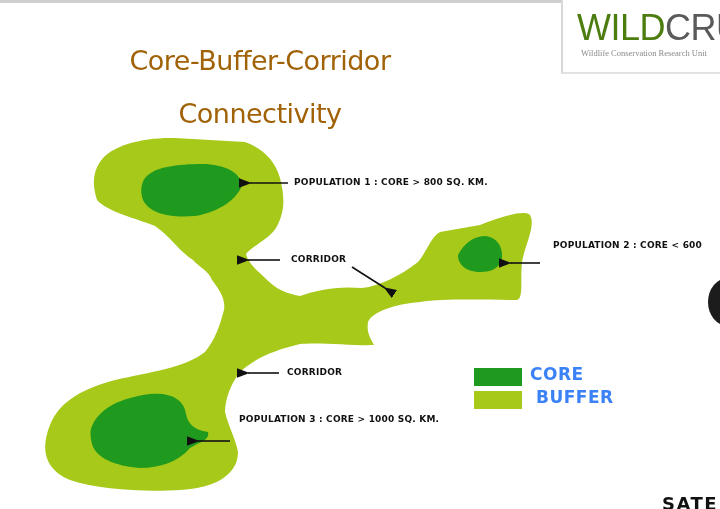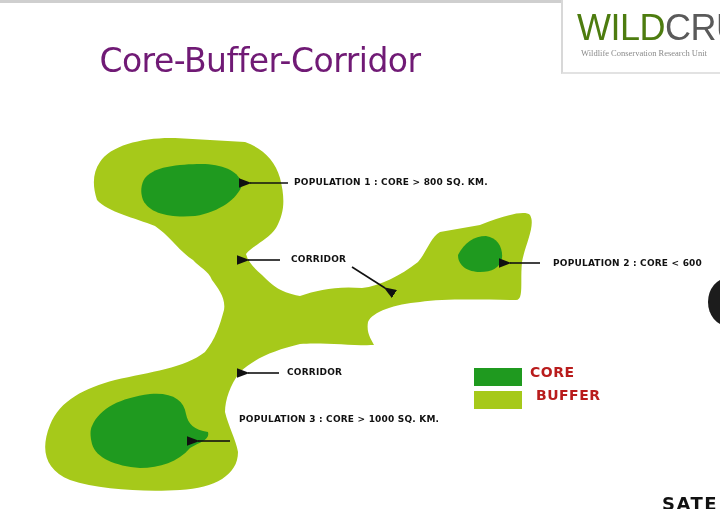--- a/index.html
+++ b/index.html
@@ -25,33 +25,33 @@
   .logo-main .wild { color: #4d7c0f; }
   .logo-main .cru { color: #5a5a5a; }
   .logo-sub {
     position: absolute; left: 18px; top: 48px; white-space: nowrap;
     font-family: Liberation Serif, serif;
     font-size: 8.5px; color: #8a8a8a;
   }
   .title {
     position: absolute; left: 60px; top: 34px; width: 400px; text-align: center;
     font-family: "DejaVu Sans", sans-serif;
-    font-size: 33px; line-height: 53px; color: #701a75; font-weight: normal;
+    font-size: 27px; line-height: 53px; color: #a16207; font-weight: normal;
     letter-spacing: -0.5px;
   }
   svg.diagram { position: absolute; left: 0; top: 0; }
   .lbl {
     position: absolute; white-space: nowrap;
     font-family: "DejaVu Sans", sans-serif; font-weight: bold;
     font-size: 9px; color: #111; letter-spacing: 0.2px;
   }
   .legend-swatch { position: absolute; width: 48px; height: 18px; }
   .legend-label {
     position: absolute; font-family: "DejaVu Sans", sans-serif; font-weight: bold;
-    font-size: 14px; color: #b91c1c; letter-spacing: 0.5px; white-space: nowrap;
+    font-size: 17px; color: #3b82f6; letter-spacing: 0.5px; white-space: nowrap;
   }
   .black-circle {
     position: absolute; left: 708px; top: 278px; width: 40px; height: 48px;
     border-radius: 50%; background: #1c1c1c;
   }
   .sate {
     position: absolute; left: 662px; top: 493px; white-space: nowrap;
     font-family: "DejaVu Sans", sans-serif; font-weight: bold; font-size: 18px;
     letter-spacing: 1.5px; color: #111;
   }
@@ -63,20 +63,21 @@
 
 <div class="logo-box">
   <div class="logo-main">
     <span class="wild">WILD</span><span class="cru">CRU</span>
   </div>
   <div class="logo-sub">Wildlife Conservation Research Unit</div>
 </div>
 
 <div class="title">
   <div>Core-Buffer-Corridor</div>
+  <div>Connectivity</div>
 </div>
 
 <svg class="diagram" width="720" height="509" viewBox="0 0 720 509">
   <defs>
     <marker id="arrowhead" markerWidth="8" markerHeight="6" refX="1" refY="3" orient="auto-start-reverse">
       <path d="M8,0 L0,3 L8,6 Z" fill="#111"></path>
     </marker>
   </defs>
 
   <path fill="#a6c91a" d="
@@ -142,21 +143,21 @@
   <line x1="288" y1="183" x2="250" y2="183" stroke="#111" stroke-width="1.6" marker-end="url(#arrowhead)"></line>
   <line x1="280" y1="260" x2="248" y2="260" stroke="#111" stroke-width="1.6" marker-end="url(#arrowhead)"></line>
   <line x1="352" y1="267" x2="385" y2="288" stroke="#111" stroke-width="1.6" marker-end="url(#arrowhead)"></line>
   <line x1="540" y1="263" x2="510" y2="263" stroke="#111" stroke-width="1.6" marker-end="url(#arrowhead)"></line>
   <line x1="279" y1="373" x2="248" y2="373" stroke="#111" stroke-width="1.6" marker-end="url(#arrowhead)"></line>
   <line x1="230" y1="441" x2="198" y2="441" stroke="#111" stroke-width="1.6" marker-end="url(#arrowhead)"></line>
 </svg>
 
 <div class="lbl" style="left:294px; top:177px;">POPULATION 1 : CORE &gt; 800 SQ. KM.</div>
 <div class="lbl" style="left:291px; top:254px;">CORRIDOR</div>
-<div class="lbl" style="left:553px; top:258px;">POPULATION 2 : CORE &lt; 600</div>
+<div class="lbl" style="left:553px; top:240px;">POPULATION 2 : CORE &lt; 600</div>
 <div class="lbl" style="left:287px; top:367px;">CORRIDOR</div>
 <div class="lbl" style="left:239px; top:414px;">POPULATION 3 : CORE &gt; 1000 SQ. KM.</div>
 
 <div>
   <div class="legend-swatch" style="left:474px; top:368px; background:#1f9a1f;"></div>
   <div class="legend-label" style="left:530px; top:364px;">CORE</div>
   <div class="legend-swatch" style="left:474px; top:391px; background:#a6c91a;"></div>
   <div class="legend-label" style="left:530px; top:387px;margin-left:6px;">BUFFER</div>
 </div>
 

